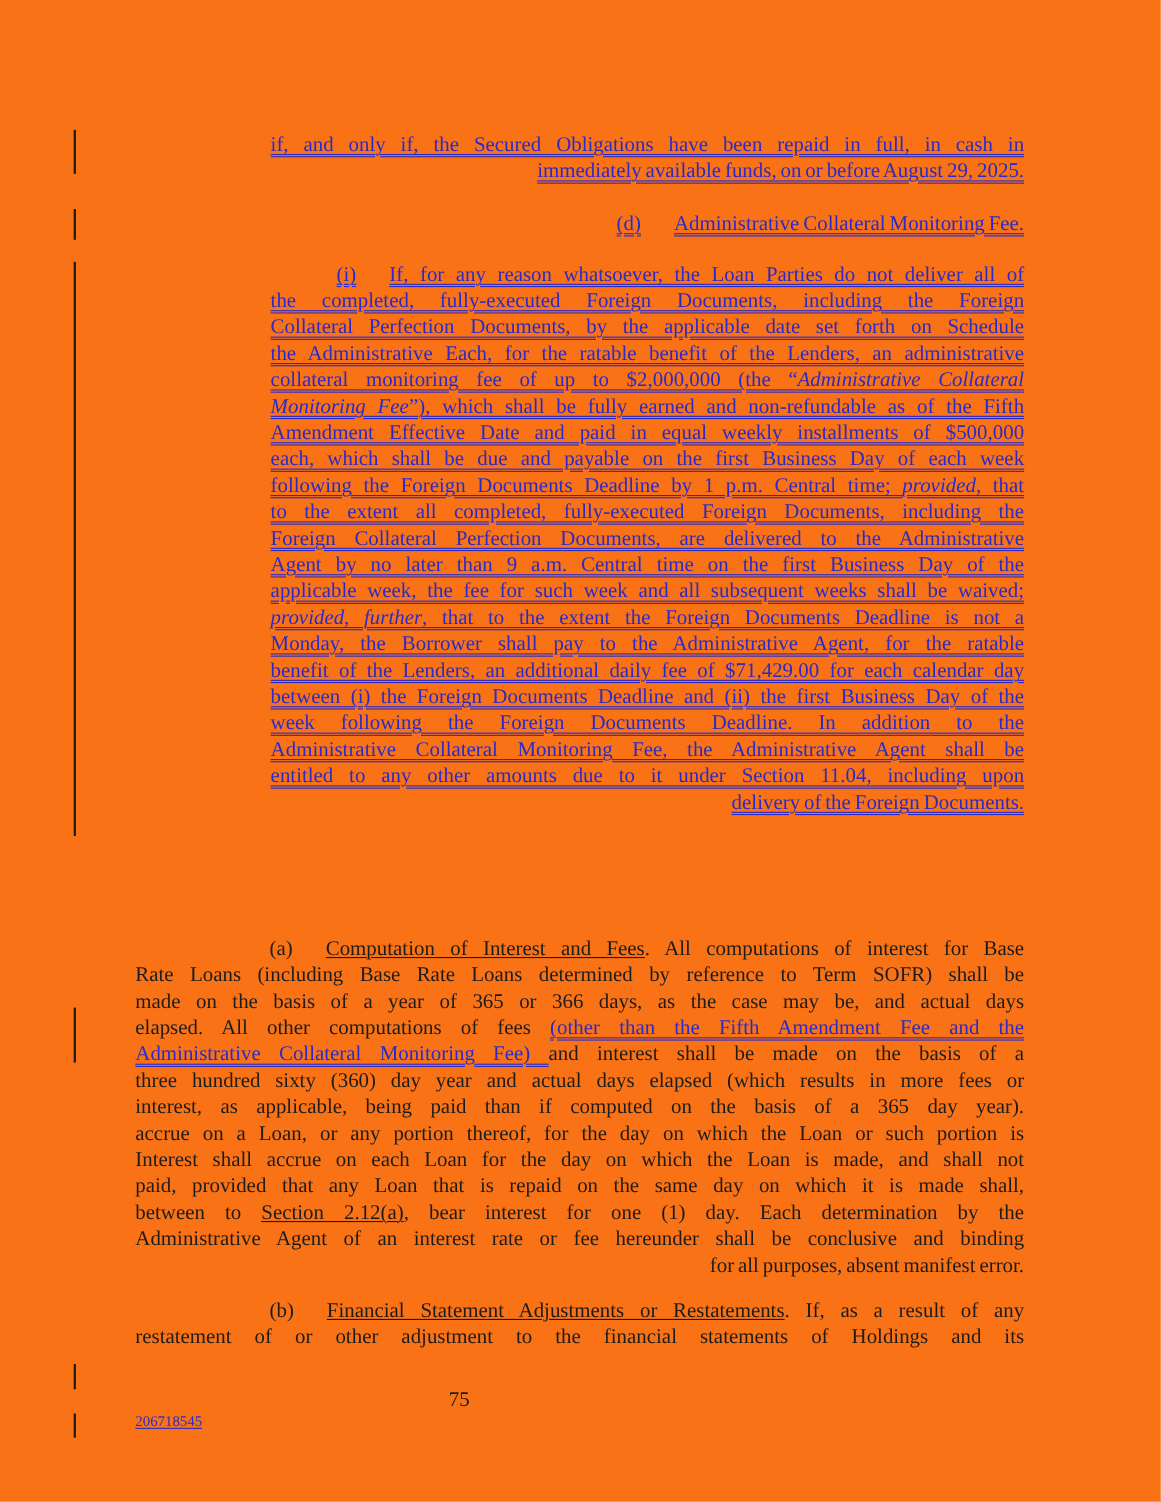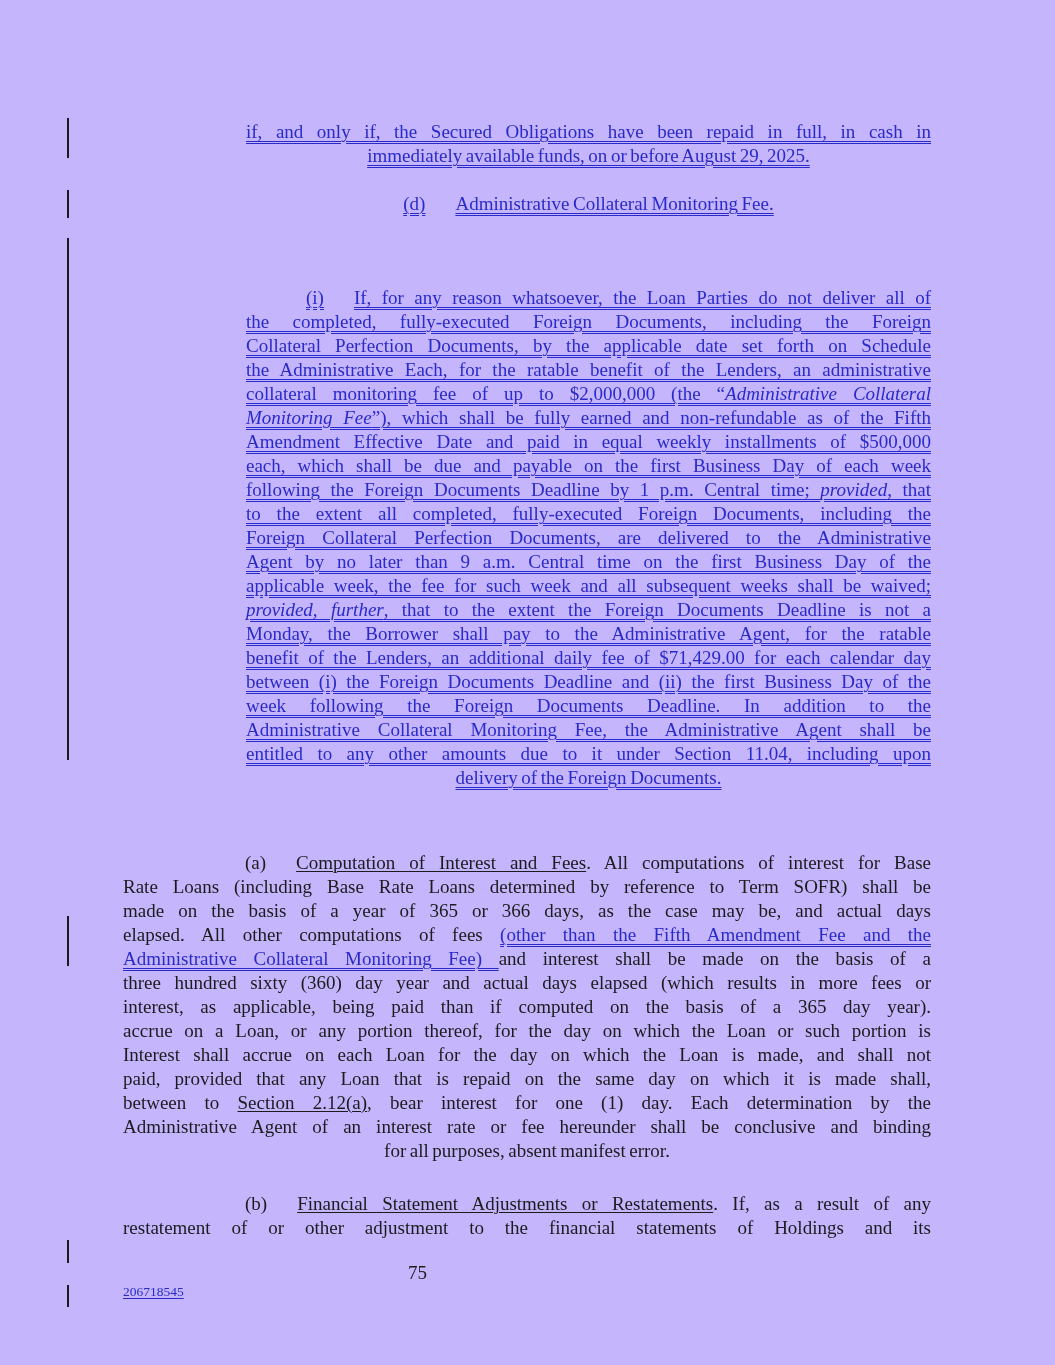--- a/index.html
+++ b/index.html
@@ -1,33 +1,33 @@
 <!DOCTYPE html>
 <html style="--ins-blue: #2a2ac8; --text-black: #1c1c1c;"><head>
 <meta charset="utf-8">
 <style>
   :root{ --ins-blue:#2a2ac8; --text-black:#1c1c1c; }
   *{ margin:0; padding:0; box-sizing:border-box; }
   html,body{ width:1055px; height:1365px; }
   body{ background:#ffffff; position:relative;
         font-family:"Liberation Serif","DejaVu Serif",serif; color:var(--text-black); }
-  .page{ position:absolute; inset:0; background:#c4b5fd; overflow:hidden; }
+  .page{ position:absolute; inset:0; background:#f97316; overflow:hidden; }
 
   .blk{ position:absolute; font-size:19px; line-height:24px; word-spacing:-1.2px; }
   .blk-indent{ left:246px; width:685px; }
   .blk-full{ left:123px; width:808px; }
   .blk-insert-top{ top:120px; }
   .blk-d{ top:192px; }
-  .blk-i{ top:238px;margin-top:48px; }
+  .blk-i{ top:238px; }
   .blk-h{ top:784px; }
   .blk-a{ top:851px; }
   .blk-b{ top:1180px; }
 
   .tl{ text-align:justify; text-align-last:justify; }
-  .tl.nj{ text-align:center; text-align-last:auto; }
+  .tl.nj{ text-align:right; text-align-last:auto; }
 
   .sg-pl{ }
   .sg-ins,.sg-insi{ color:var(--ins-blue);
       -webkit-text-decoration:underline double; text-decoration:underline double;
       text-decoration-thickness:1px; text-underline-offset:3px; }
   .sg-insi{ font-style:italic; }
   .sg-u{ text-decoration:underline; text-decoration-thickness:1px; text-underline-offset:2px; }
   .sg-b{ font-weight:bold; }
   .sg-bu{ font-weight:bold; text-decoration:underline;
           text-decoration-thickness:1.5px; text-underline-offset:3px; }
@@ -103,21 +103,21 @@
       <div class="tl"><span class="sg-pl">interest, as applicable, being paid than if computed on the basis of a 365 day year).</span></div>
       <div class="tl"><span class="sg-pl">accrue on a Loan, or any portion thereof, for the day on which the Loan or such portion is</span></div>
       <div class="tl"><span class="sg-pl">Interest shall accrue on each Loan for the day on which the Loan is made, and shall not</span></div>
       <div class="tl"><span class="sg-pl">paid, provided that any Loan that is repaid on the same day on which it is made shall,</span></div>
       <div class="tl"><span class="sg-pl">between to </span><span class="sg-u">Section 2.12(a)</span><span class="sg-pl">, bear interest for one (1) day. Each determination by the</span></div>
       <div class="tl"><span class="sg-pl">Administrative Agent of an interest rate or fee hereunder shall be conclusive and binding</span></div>
       <div class="tl nj"><span class="sg-pl">for all purposes, absent manifest error.</span></div>
     </div>
 
   <div class="blk blk-full blk-b">
-      <div class="tl" style="padding-left: 122px; margin-top: 12px;"><span class="sg-pl">(b)</span><span class="sg-tab"></span><span class="sg-u">Financial Statement Adjustments or Restatements</span><span class="sg-pl">. If, as a result of any</span></div>
+      <div class="tl" style="padding-left: 122px;"><span class="sg-pl">(b)</span><span class="sg-tab"></span><span class="sg-u">Financial Statement Adjustments or Restatements</span><span class="sg-pl">. If, as a result of any</span></div>
       <div class="tl"><span class="sg-pl">restatement of or other adjustment to the financial statements of Holdings and its</span></div>
     </div>
 
   <div class="page-number">75</div>
 
   <div class="doc-id">206718545</div>
 
 </div>
 
 </body></html>

